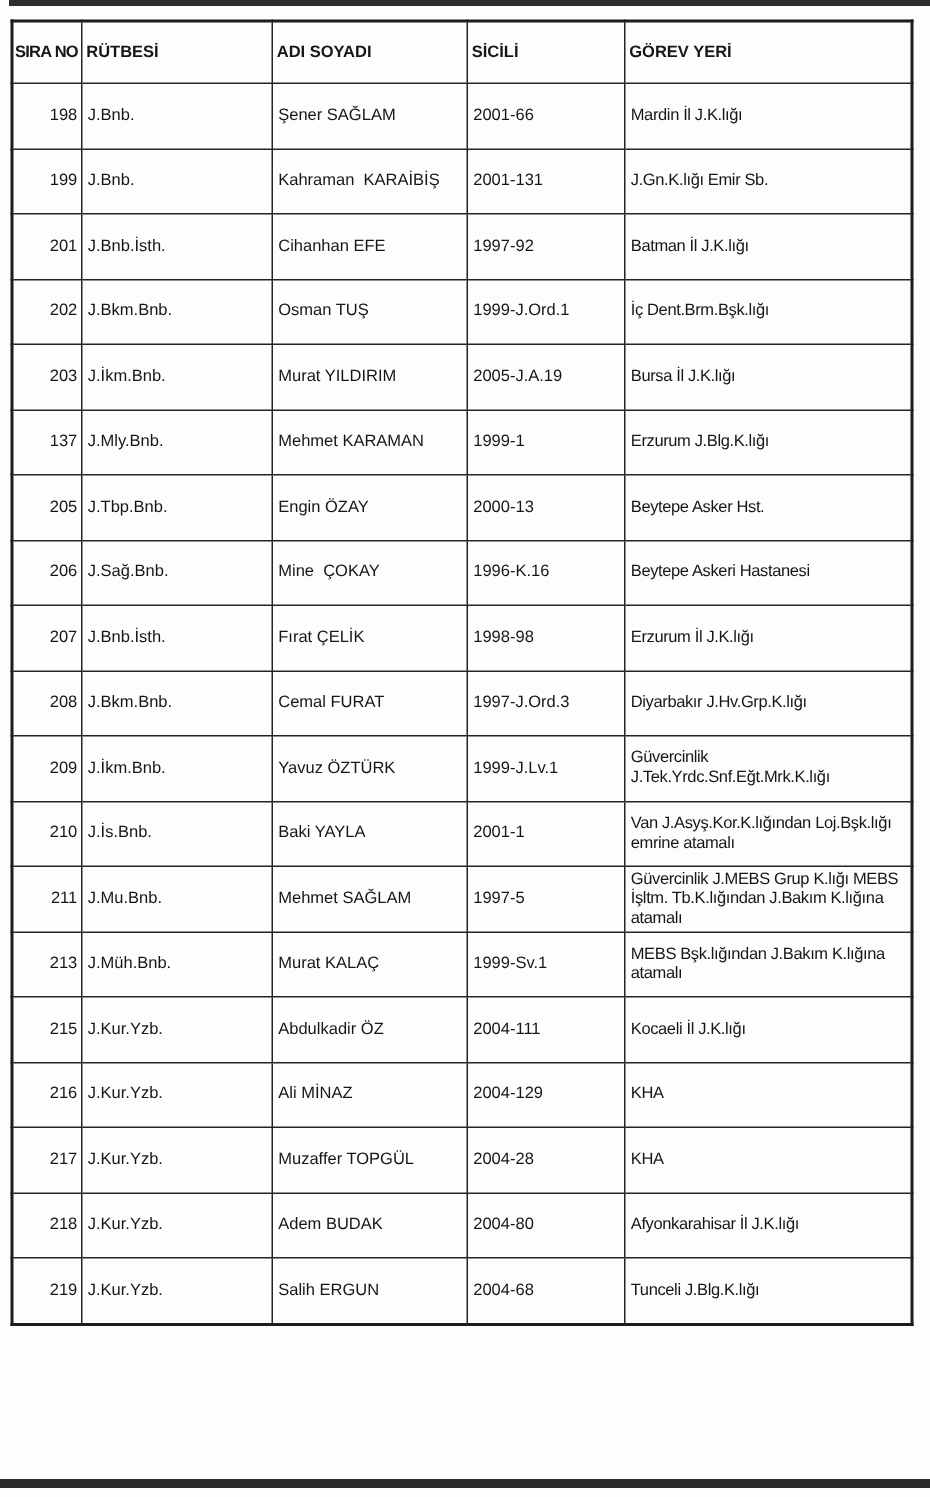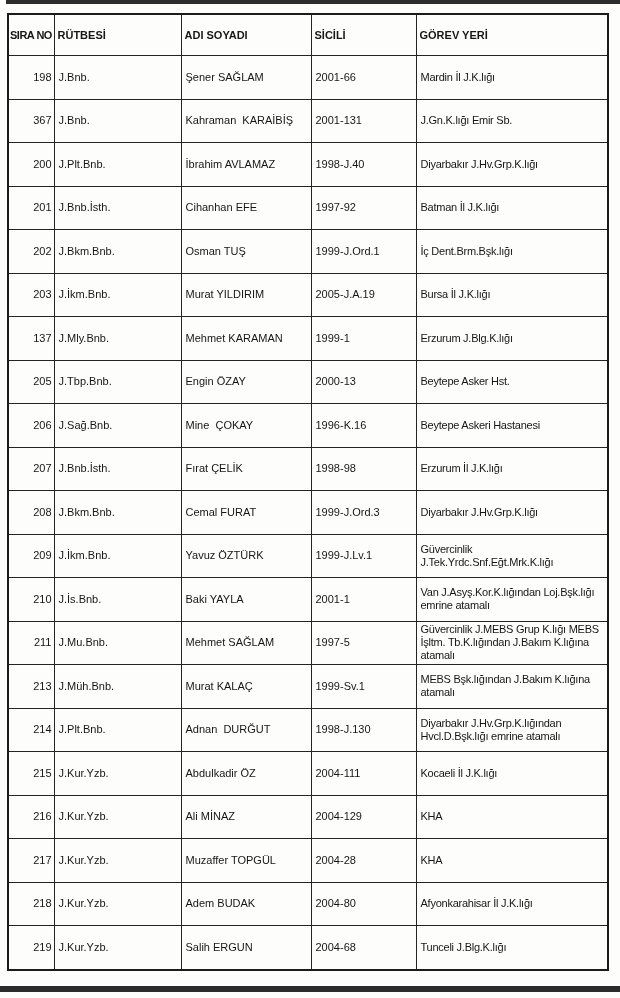--- a/index.html
+++ b/index.html
@@ -91,32 +91,25 @@
     </thead>
     <tbody id="roster-body">
         <tr>
       <td class="cell-sira">198</td>
       <td class="cell-rank">J.Bnb.</td>
       <td class="cell-name">Şener SAĞLAM</td>
       <td class="cell-sicil">2001-66</td>
       <td class="cell-gorev">Mardin İl J.K.lığı</td>
     </tr>
         <tr>
-      <td class="cell-sira">367</td>
+      <td class="cell-sira">199</td>
       <td class="cell-rank">J.Bnb.</td>
       <td class="cell-name">Kahraman  KARAİBİŞ</td>
       <td class="cell-sicil">2001-131</td>
       <td class="cell-gorev">J.Gn.K.lığı Emir Sb.</td>
-    </tr>
-        <tr>
-      <td class="cell-sira">200</td>
-      <td class="cell-rank">J.Plt.Bnb.</td>
-      <td class="cell-name">İbrahim AVLAMAZ</td>
-      <td class="cell-sicil">1998-J.40</td>
-      <td class="cell-gorev">Diyarbakır J.Hv.Grp.K.lığı</td>
     </tr>
         <tr>
       <td class="cell-sira">201</td>
       <td class="cell-rank">J.Bnb.İsth.</td>
       <td class="cell-name">Cihanhan EFE</td>
       <td class="cell-sicil">1997-92</td>
       <td class="cell-gorev">Batman İl J.K.lığı</td>
     </tr>
         <tr>
       <td class="cell-sira">202</td>
@@ -157,21 +150,21 @@
       <td class="cell-sira">207</td>
       <td class="cell-rank">J.Bnb.İsth.</td>
       <td class="cell-name">Fırat ÇELİK</td>
       <td class="cell-sicil">1998-98</td>
       <td class="cell-gorev">Erzurum İl J.K.lığı</td>
     </tr>
         <tr>
       <td class="cell-sira">208</td>
       <td class="cell-rank">J.Bkm.Bnb.</td>
       <td class="cell-name">Cemal FURAT</td>
-      <td class="cell-sicil">1999-J.Ord.3</td>
+      <td class="cell-sicil">1997-J.Ord.3</td>
       <td class="cell-gorev">Diyarbakır J.Hv.Grp.K.lığı</td>
     </tr>
         <tr>
       <td class="cell-sira">209</td>
       <td class="cell-rank">J.İkm.Bnb.</td>
       <td class="cell-name">Yavuz ÖZTÜRK</td>
       <td class="cell-sicil">1999-J.Lv.1</td>
       <td class="cell-gorev">Güvercinlik J.Tek.Yrdc.Snf.Eğt.Mrk.K.lığı</td>
     </tr>
         <tr>
@@ -189,27 +182,20 @@
       <td class="cell-gorev">Güvercinlik J.MEBS Grup K.lığı MEBS İşltm. Tb.K.lığından J.Bakım K.lığına atamalı</td>
     </tr>
         <tr>
       <td class="cell-sira">213</td>
       <td class="cell-rank">J.Müh.Bnb.</td>
       <td class="cell-name">Murat KALAÇ</td>
       <td class="cell-sicil">1999-Sv.1</td>
       <td class="cell-gorev">MEBS Bşk.lığından J.Bakım K.lığına atamalı</td>
     </tr>
         <tr>
-      <td class="cell-sira">214</td>
-      <td class="cell-rank">J.Plt.Bnb.</td>
-      <td class="cell-name">Adnan  DURĞUT</td>
-      <td class="cell-sicil">1998-J.130</td>
-      <td class="cell-gorev">Diyarbakır J.Hv.Grp.K.lığından Hvcl.D.Bşk.lığı emrine atamalı</td>
-    </tr>
-        <tr>
       <td class="cell-sira">215</td>
       <td class="cell-rank">J.Kur.Yzb.</td>
       <td class="cell-name">Abdulkadir ÖZ</td>
       <td class="cell-sicil">2004-111</td>
       <td class="cell-gorev">Kocaeli İl J.K.lığı</td>
     </tr>
         <tr>
       <td class="cell-sira">216</td>
       <td class="cell-rank">J.Kur.Yzb.</td>
       <td class="cell-name">Ali MİNAZ</td>

